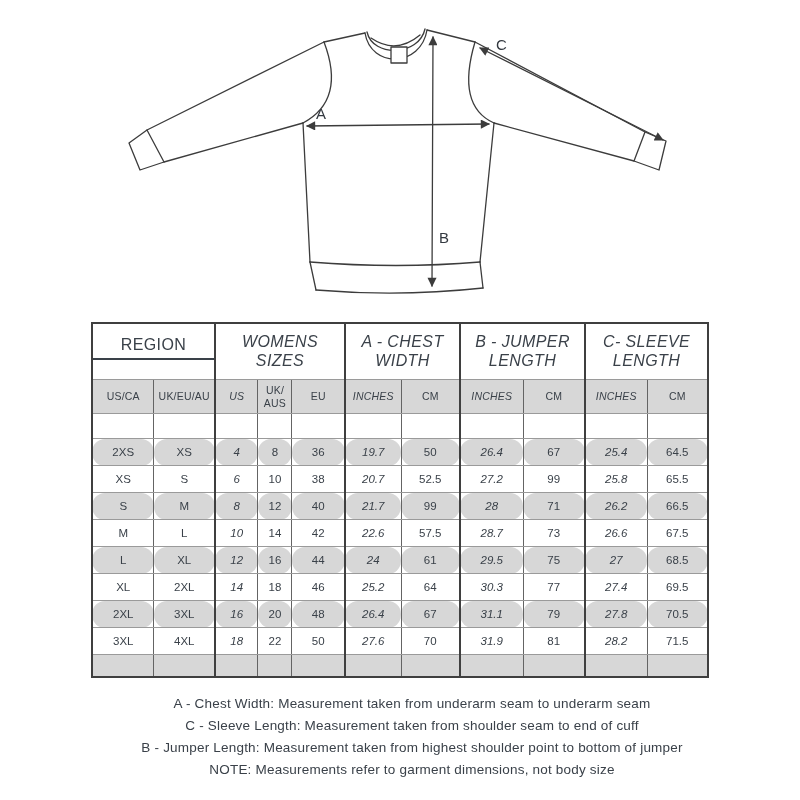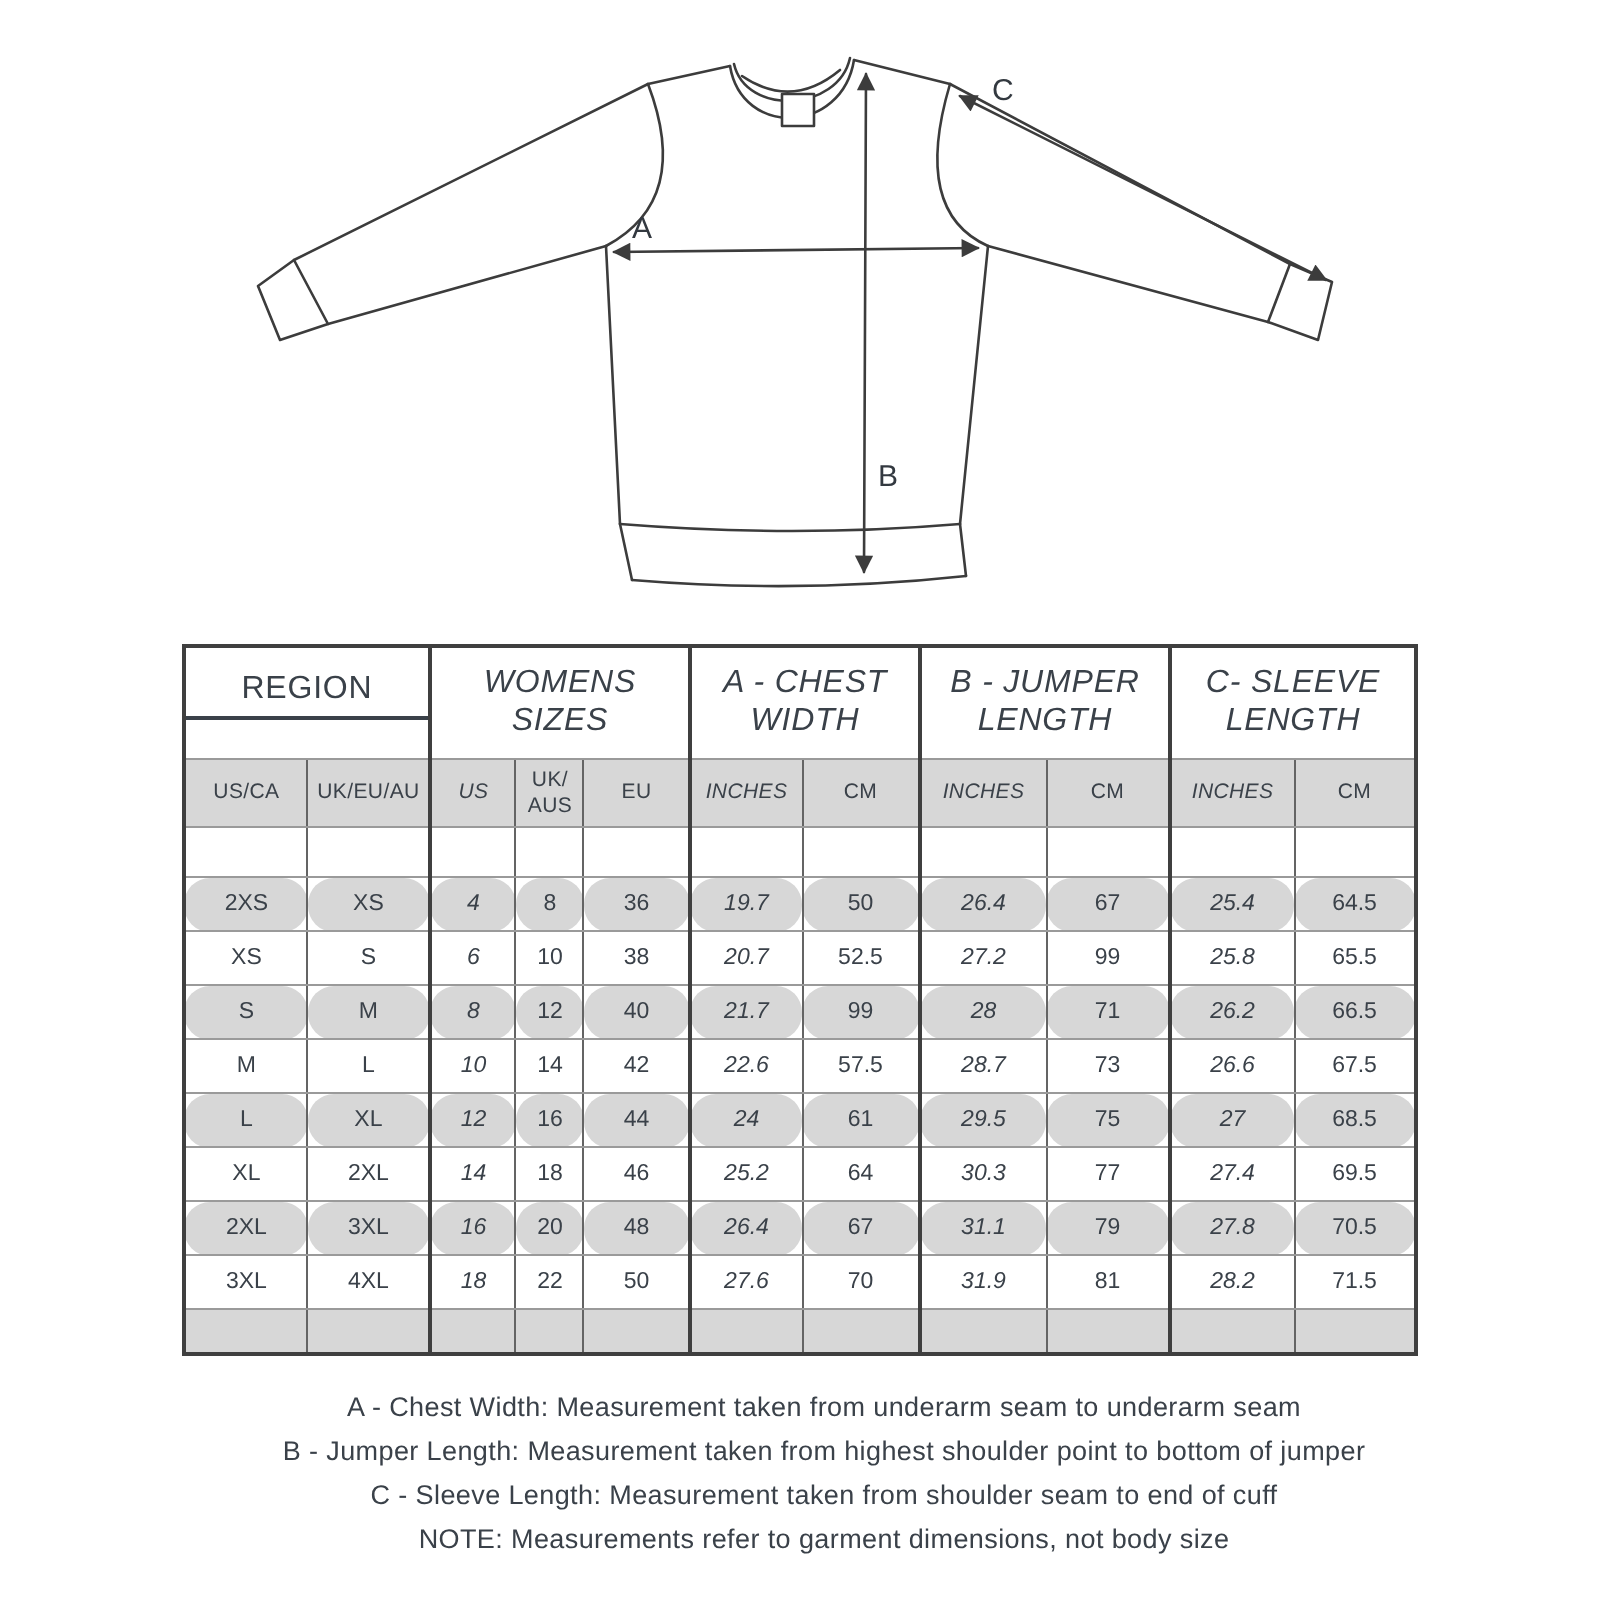--- a/index.html
+++ b/index.html
@@ -278,16 +278,16 @@
         <td class="gb"></td>
         <td></td>
         <td class="gb"></td>
         <td></td>
       </tr>
     </tbody>
 </table>
 
 <div class="notes">
   <div>A - Chest Width: Measurement taken from underarm seam to underarm seam</div>
+  <div>C - Sleeve Length: Measurement taken from shoulder seam to end of cuff</div>
   <div>B - Jumper Length: Measurement taken from highest shoulder point to bottom of jumper</div>
-  <div>C - Sleeve Length: Measurement taken from shoulder seam to end of cuff</div>
   <div>NOTE: Measurements refer to garment dimensions, not body size</div>
 </div>
 
 </body></html>

